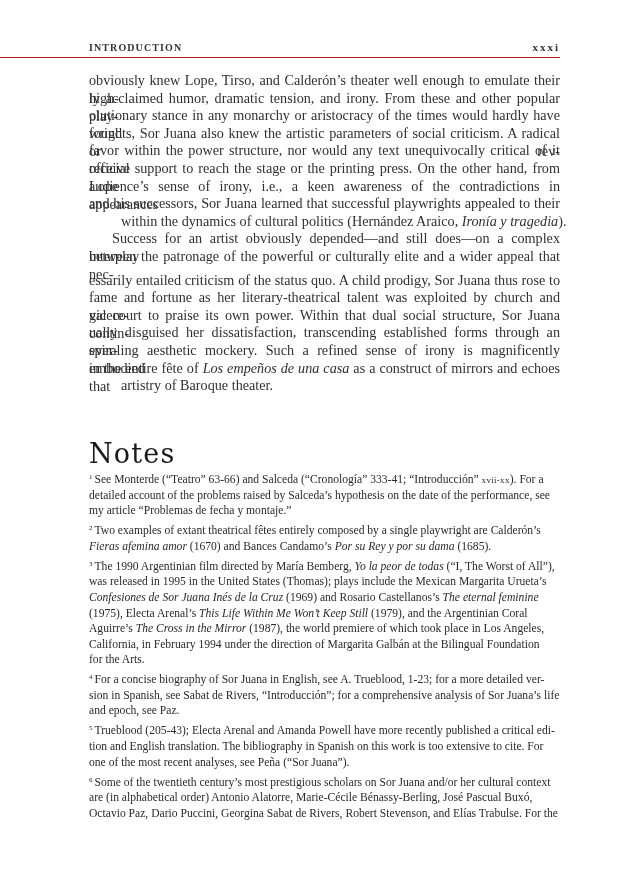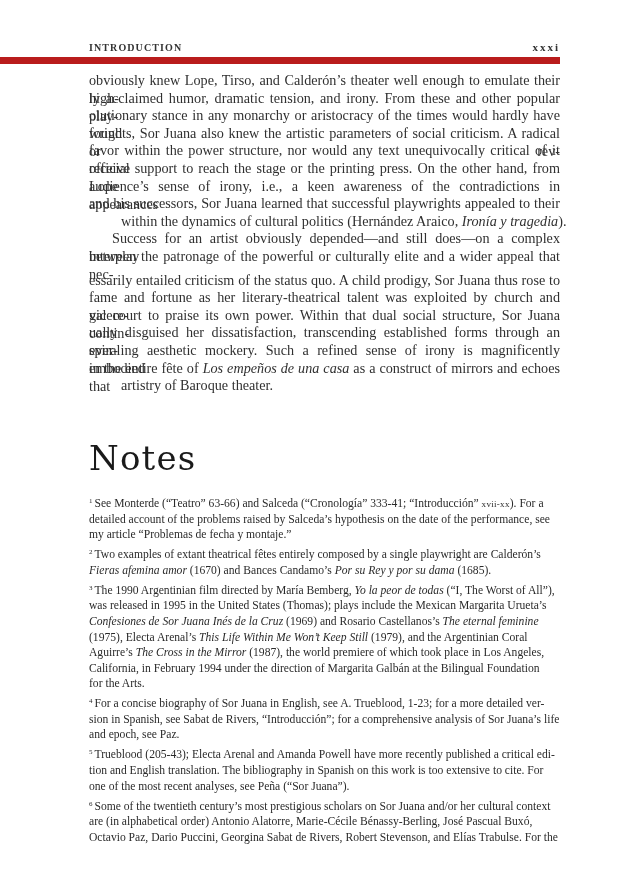--- a/index.html
+++ b/index.html
@@ -14,21 +14,21 @@
       overflow: hidden;
       color: #2a2a2a;
       font-family: "Liberation Serif", "DejaVu Serif", serif;
     }
     .running-head {
       position: absolute;
       left: 0;
       top: 40px;
       width: 560px;
       height: 17px;
-      border-bottom: 7px solid #b91c1c;
+      border-bottom: 1px solid #b91c1c;
     }
     .running-head .section {
       position: absolute;
       left: 89px;
       top: 2px;
       font-size: 10px;
       letter-spacing: 1.1px;
       font-weight: bold;
       color: #333;
     }
@@ -61,31 +61,31 @@
       text-align-last: left;
       margin-left: 32px;
     }
     .line.indent {
       text-indent: 23px;
     }
     .notes-heading {
       position: absolute;
       left: 89px;
       top: 438px;
-      font-size: 34px;
+      font-size: 27px;
       letter-spacing: 1.2px;
       color: #1a1a1a;
       font-family: "DejaVu Serif", "Liberation Serif", serif;
       font-weight: normal;
       margin: 0;
     }
     .notes {
       position: absolute;
       left: 89px;
-      top: 496px;
+      top: 472px;
       width: 471px;
       font-size: 11.6px;
       line-height: 15.6px;
       color: #2a2a2a;
     }
     .note {
       margin-bottom: 4.4px;
     }
     .note .fline {
       display: block;

